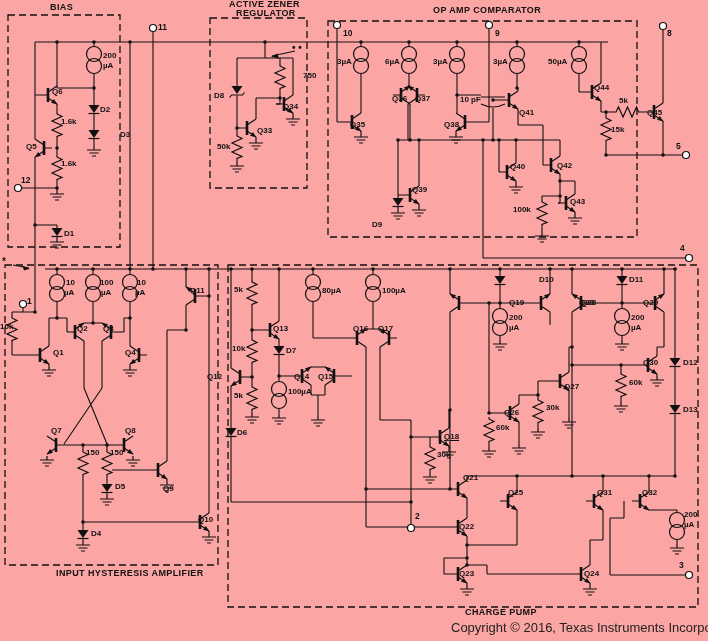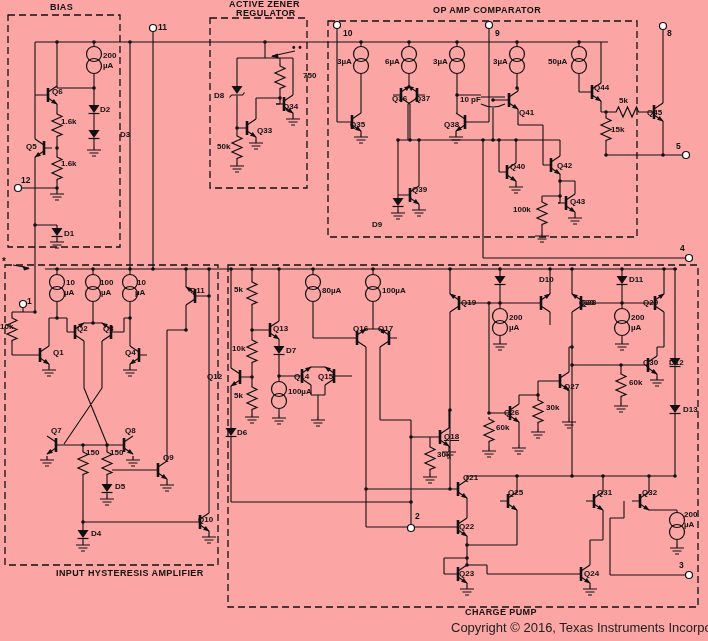--- a/index.html
+++ b/index.html
@@ -378,31 +378,31 @@
       <span class="L pin" style="left: 679px; top: 561px;">3</span>
       <span class="L pin" style="left: 415px; top: 512px;">2</span>
       <span class="L lbl" style="left: 53px; top: 349px;">Q1</span>
       <span class="L lbl" style="left: 77px; top: 325px;">Q2</span>
       <span class="L lbl" style="left: 103px; top: 325px;">Q3</span>
       <span class="L lbl" style="left: 125px; top: 349px;">Q4</span>
       <span class="L lbl" style="left: 26px; top: 143px;">Q5</span>
       <span class="L lbl" style="left: 52px; top: 88px;">Q6</span>
       <span class="L lbl" style="left: 51px; top: 427px;">Q7</span>
       <span class="L lbl" style="left: 125px; top: 427px;">Q8</span>
-      <span class="L lbl" style="left: 163px; top: 454px;">Q9</span>
+      <span class="L lbl" style="left: 163px; top: 485px;">Q9</span>
       <span class="L lbl" style="left: 198px; top: 516px;">Q10</span>
       <span class="L lbl" style="left: 190px; top: 287px;">Q11</span>
       <span class="L lbl" style="left: 207px; top: 373px;">Q12</span>
       <span class="L lbl" style="left: 273px; top: 325px;">Q13</span>
       <span class="L lbl" style="left: 294px; top: 373px;">Q14</span>
       <span class="L lbl" style="left: 318px; top: 373px;">Q15</span>
       <span class="L lbl" style="left: 353px; top: 325px;">Q16</span>
       <span class="L lbl" style="left: 378px; top: 325px;">Q17</span>
       <span class="L lbl" style="left: 444px; top: 433px; text-decoration: underline;">Q18</span>
-      <span class="L lbl" style="left: 461px; top: 299px;">Q19</span>
+      <span class="L lbl" style="left: 461px; top: 299px; padding-left: 48px;">Q19</span>
       <span class="L lbl" style="left: 551px; top: 299px; margin-left: 28px;">Q20</span>
       <span class="L lbl" style="left: 463px; top: 474px;">Q21</span>
       <span class="L lbl" style="left: 459px; top: 523px;">Q22</span>
       <span class="L lbl" style="left: 459px; top: 570px;">Q23</span>
       <span class="L lbl" style="left: 584px; top: 570px;">Q24</span>
       <span class="L lbl" style="left: 508px; top: 489px;">Q25</span>
       <span class="L lbl" style="left: 504px; top: 409px;">Q26</span>
       <span class="L lbl" style="left: 564px; top: 383px;">Q27</span>
       <span class="L lbl" style="left: 581px; top: 299px;">Q28</span>
       <span class="L lbl" style="left: 643px; top: 299px;">Q29</span>
@@ -426,21 +426,21 @@
       <span class="L lbl" style="left: 100px; top: 106px;">D2</span>
       <span class="L lbl" style="left: 100px; top: 131px; padding-left: 20px;">D3</span>
       <span class="L lbl" style="left: 91px; top: 530px;">D4</span>
       <span class="L lbl" style="left: 115px; top: 483px;">D5</span>
       <span class="L lbl" style="left: 237px; top: 429px;">D6</span>
       <span class="L lbl" style="left: 286px; top: 347px;">D7</span>
       <span class="L lbl" style="left: 214px; top: 92px;">D8</span>
       <span class="L lbl" style="left: 372px; top: 200px; margin-top: 21px;">D9</span>
       <span class="L lbl" style="left: 507px; top: 276px; padding-left: 32px;">D10</span>
       <span class="L lbl" style="left: 629px; top: 276px;">D11</span>
-      <span class="L lbl" style="left: 669px; top: 359px; text-align: right;">D12</span>
+      <span class="L lbl" style="left: 683px; top: 359px; text-align: right;">D12</span>
       <span class="L lbl" style="left: 683px; top: 406px;">D13</span>
       <span class="L lbl" style="left: 61px; top: 118px;">1.6k</span>
       <span class="L lbl" style="left: 61px; top: 160px;">1.6k</span>
       <span class="L lbl" style="left: 285px; top: 72px; margin-left: 18px;">750</span>
       <span class="L lbl" style="left: 217px; top: 143px;">50k</span>
       <span class="L lbl" style="left: 0px; top: 323px;">10k</span>
       <span class="L lbl" style="left: 86px; top: 449px;">150</span>
       <span class="L lbl" style="left: 110px; top: 449px;">150</span>
       <span class="L lbl" style="left: 513px; top: 206px;">100k</span>
       <span class="L lbl" style="left: 619px; top: 97px;">5k</span>

